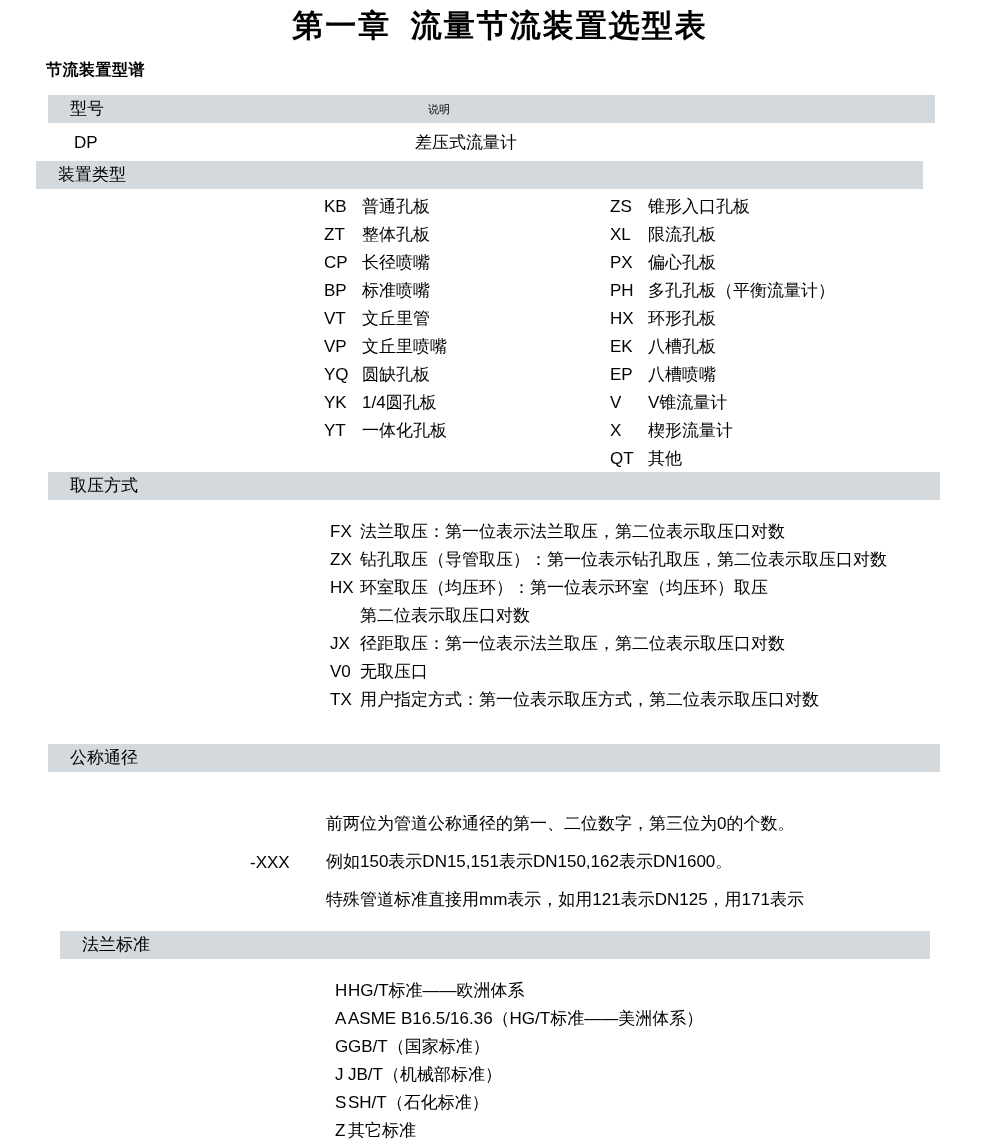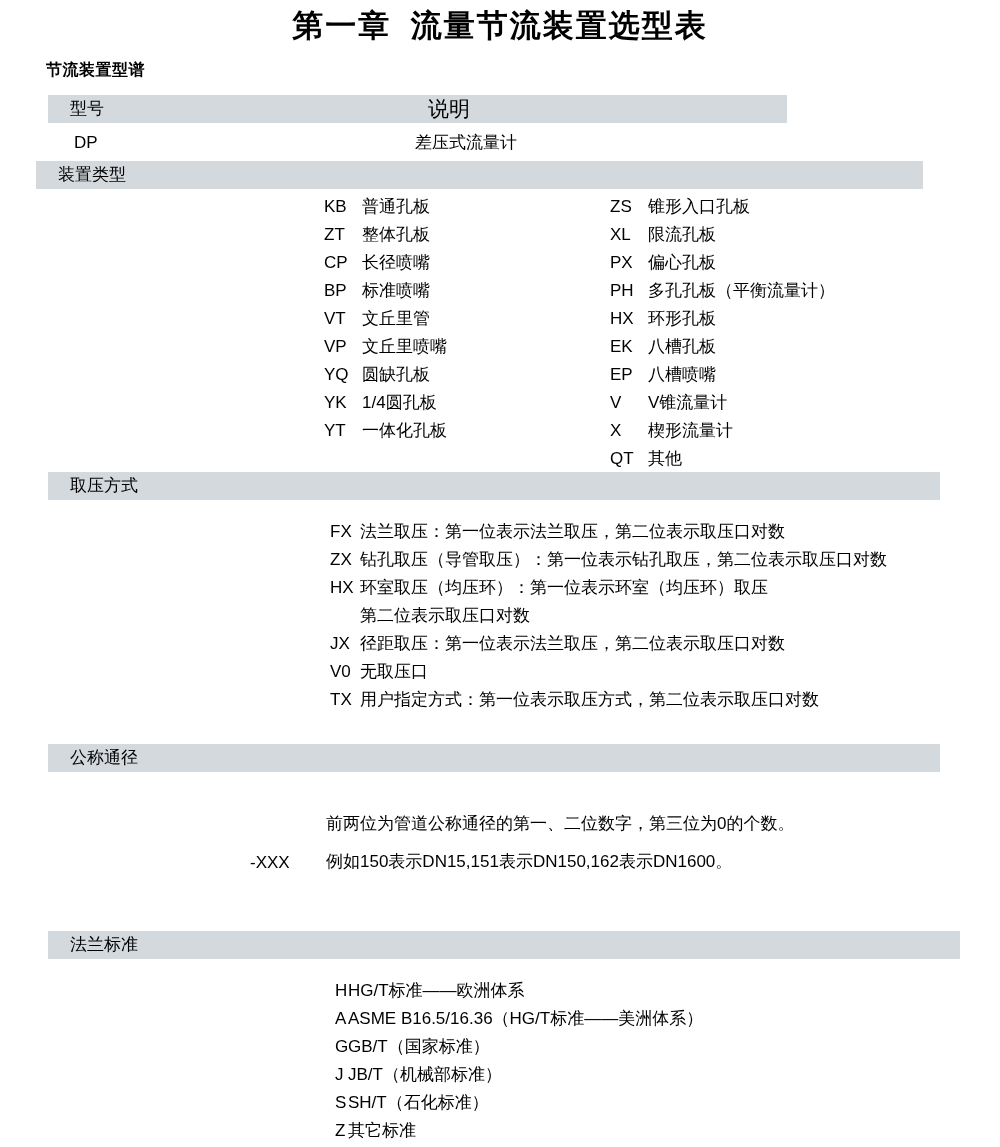--- a/index.html
+++ b/index.html
@@ -54,21 +54,21 @@
     transform: translateY(-50%);
     font-size: 17px;
     line-height: 22px;
     white-space: nowrap;
   }
   .bar.bar-two-col .bar-label-2 {
     position: absolute;
     left: 380px;
     top: 50%;
     transform: translateY(-50%);
-    font-size: 21px;
+    font-size: 11px;
     line-height: 22px;
     white-space: nowrap;
   }
 
   
   .value-row {
     position: absolute;
     height: 28px;
     font-size: 17px;
     line-height: 28px;
@@ -142,21 +142,21 @@
   
   .code-row.cont .desc { left: 62px; }
 </style>
 </head>
 <body>
 
 <div class="doc-title">第一章  流量节流装置选型表</div>
 
 <div class="doc-subtitle">节流装置型谱</div>
 
-<div class="bar bar-two-col" style="left:48px; top:95px; width:739px;">
+<div class="bar bar-two-col" style="left:48px; top:95px; width:887px;">
   <span class="bar-label">型号</span>
   <span class="bar-label-2">说明</span>
 </div>
 
 <div class="value-row" style="left:48px; top:129px; width:887px;">
   <span class="cell-code">DP</span>
   <span class="cell-desc">差压式流量计</span>
 </div>
 
 <div class="bar" style="left:36px; top:161px; width:887px;">
@@ -282,24 +282,25 @@
 
 <div class="bar" style="left:48px; top:744px; width:892px;text-align:center;">
   <span class="bar-label">公称通径</span>
 </div>
 
 <div class="nd-block" style="left:250px; top:801px;">
   <span class="nd-code">-XXX</span>
   <div class="nd-lines">
     <div class="nd-line">前两位为管道公称通径的第一、二位数字，第三位为0的个数。</div>
     <div class="nd-line">例如150表示DN15,151表示DN150,162表示DN1600。</div>
-  </div>
-</div>
-
-<div class="bar" style="left:48px; top:931px; width:870px;padding-left:42px;">
+    <div class="nd-line">特殊管道标准直接用mm表示，如用121表示DN125，用171表示</div>
+  </div>
+</div>
+
+<div class="bar" style="left:60px; top:931px; width:870px;">
   <span class="bar-label">法兰标准</span>
 </div>
 
 <div class="code-list col-flange" style="left:303px; top:977px;">
   <div class="code-row">
     <span class="code">H</span>
     <span class="desc">HG/T标准——欧洲体系</span>
   </div>
   <div class="code-row">
     <span class="code">A</span>

